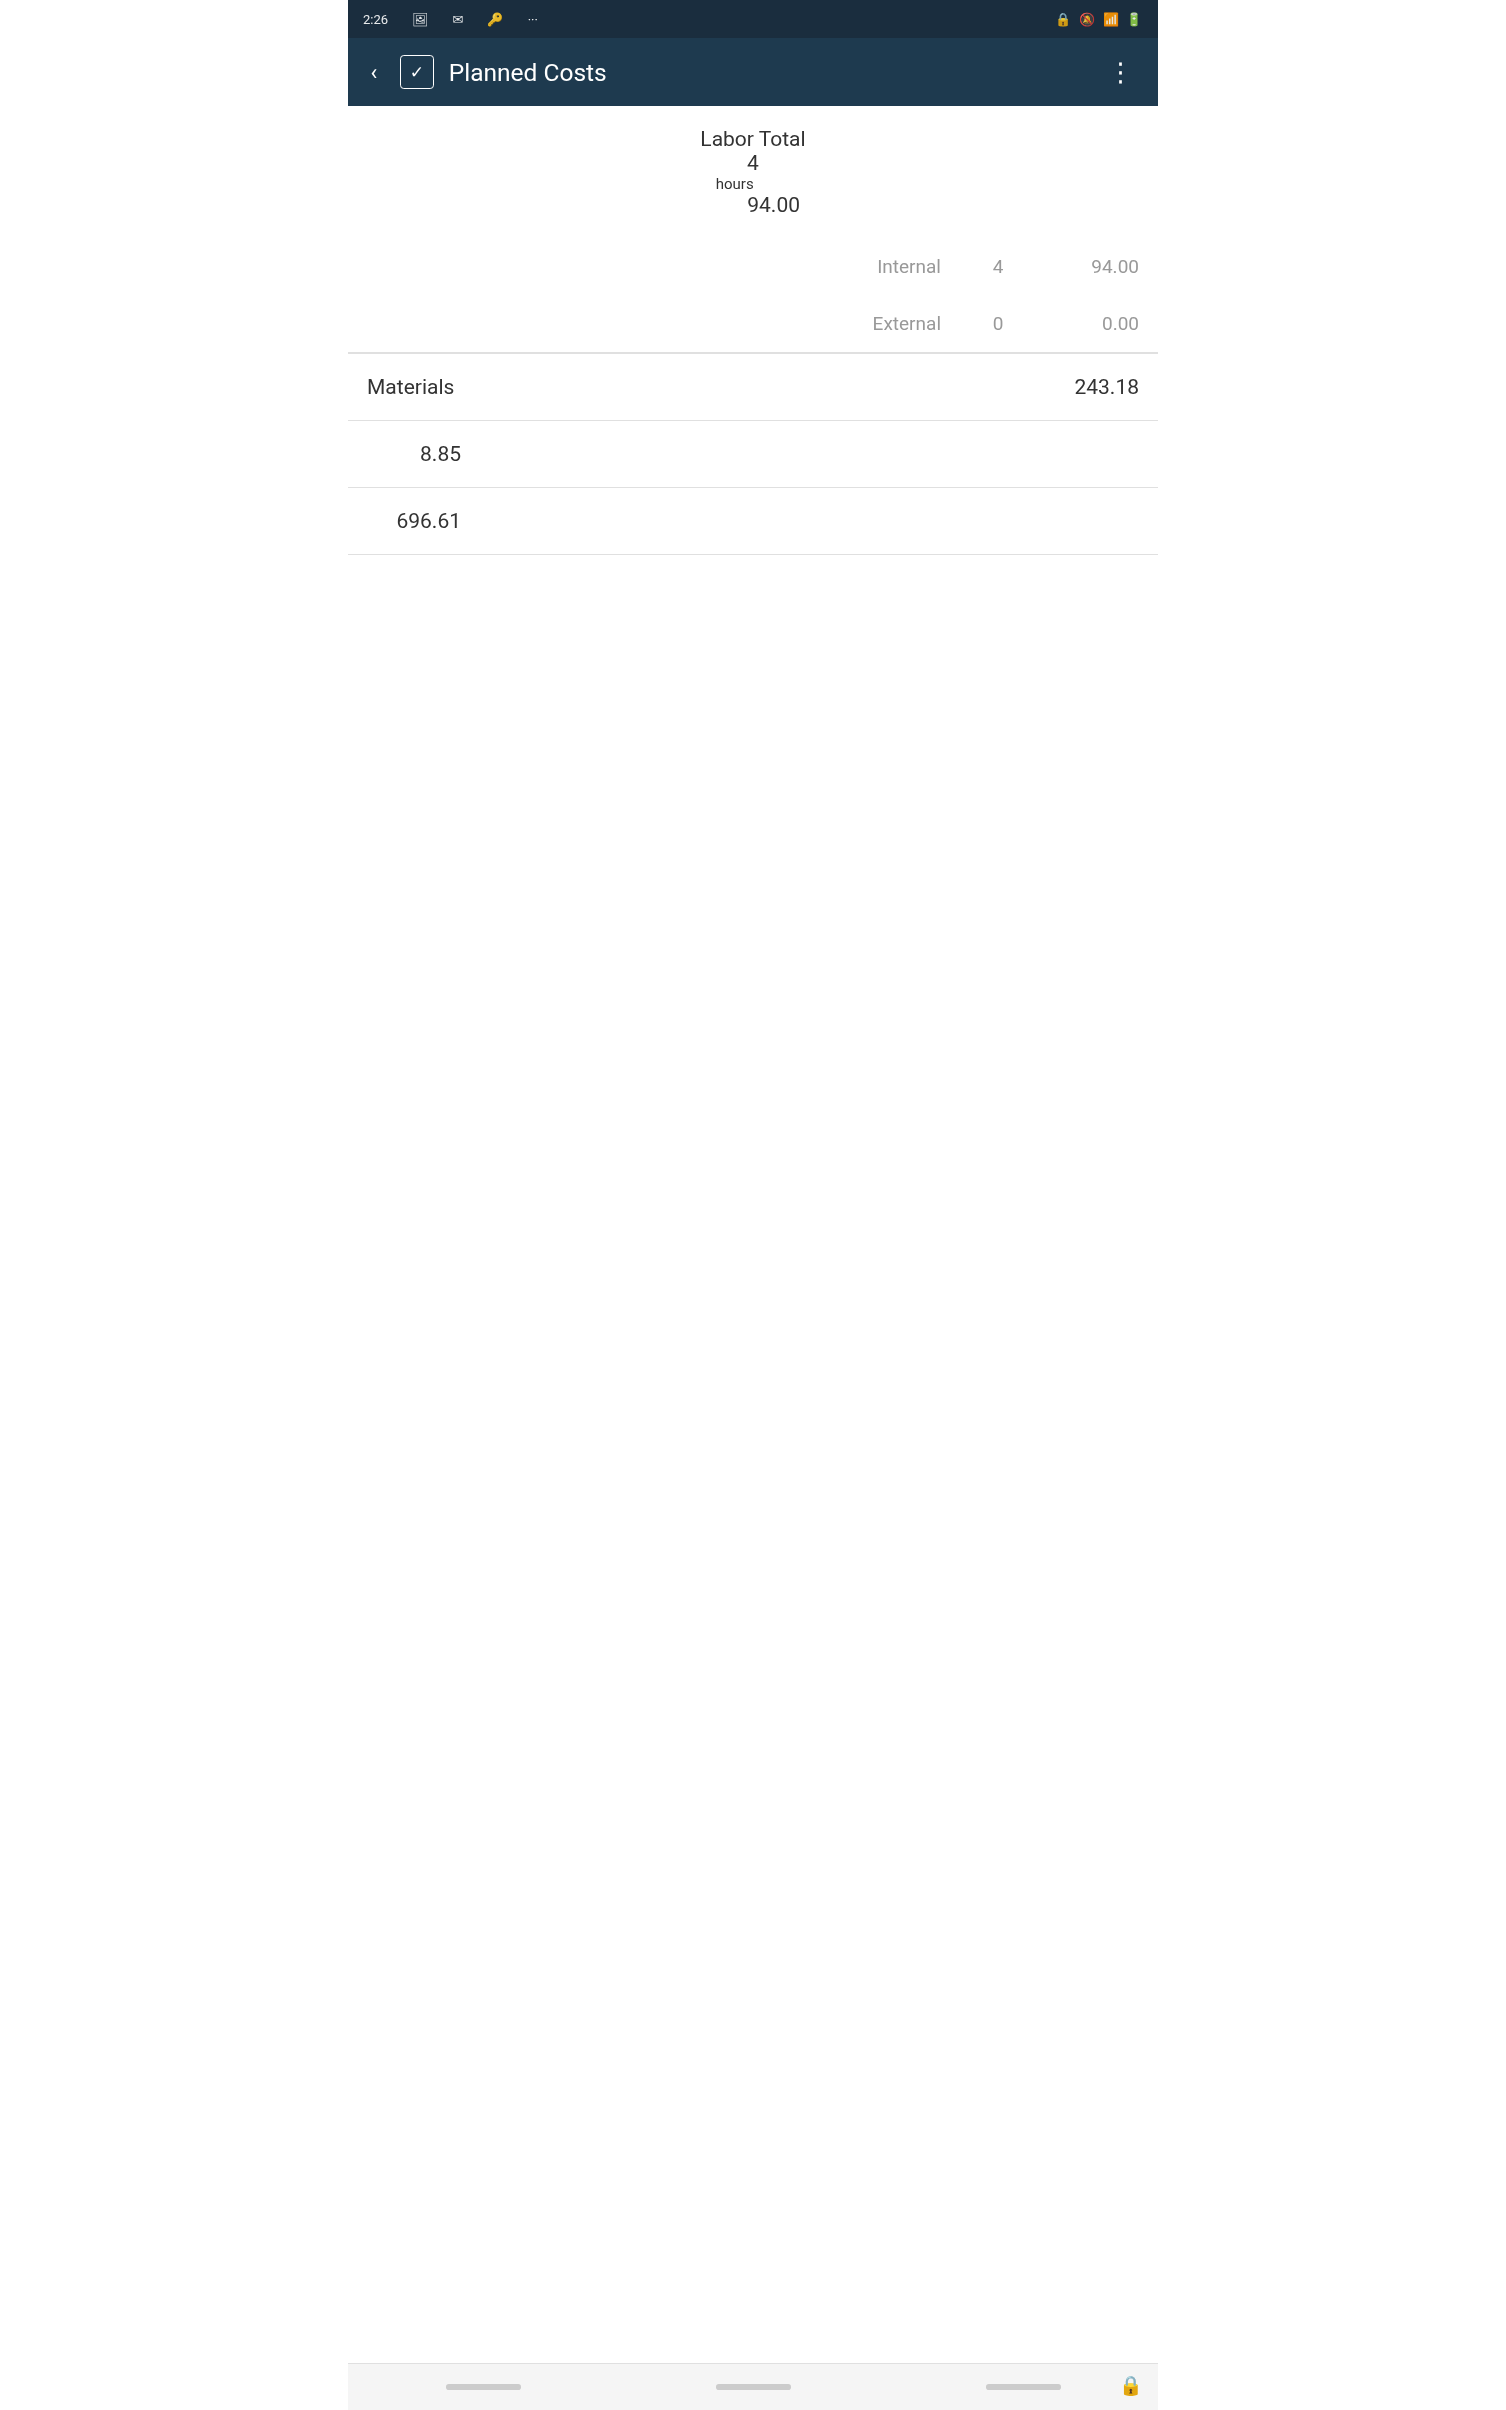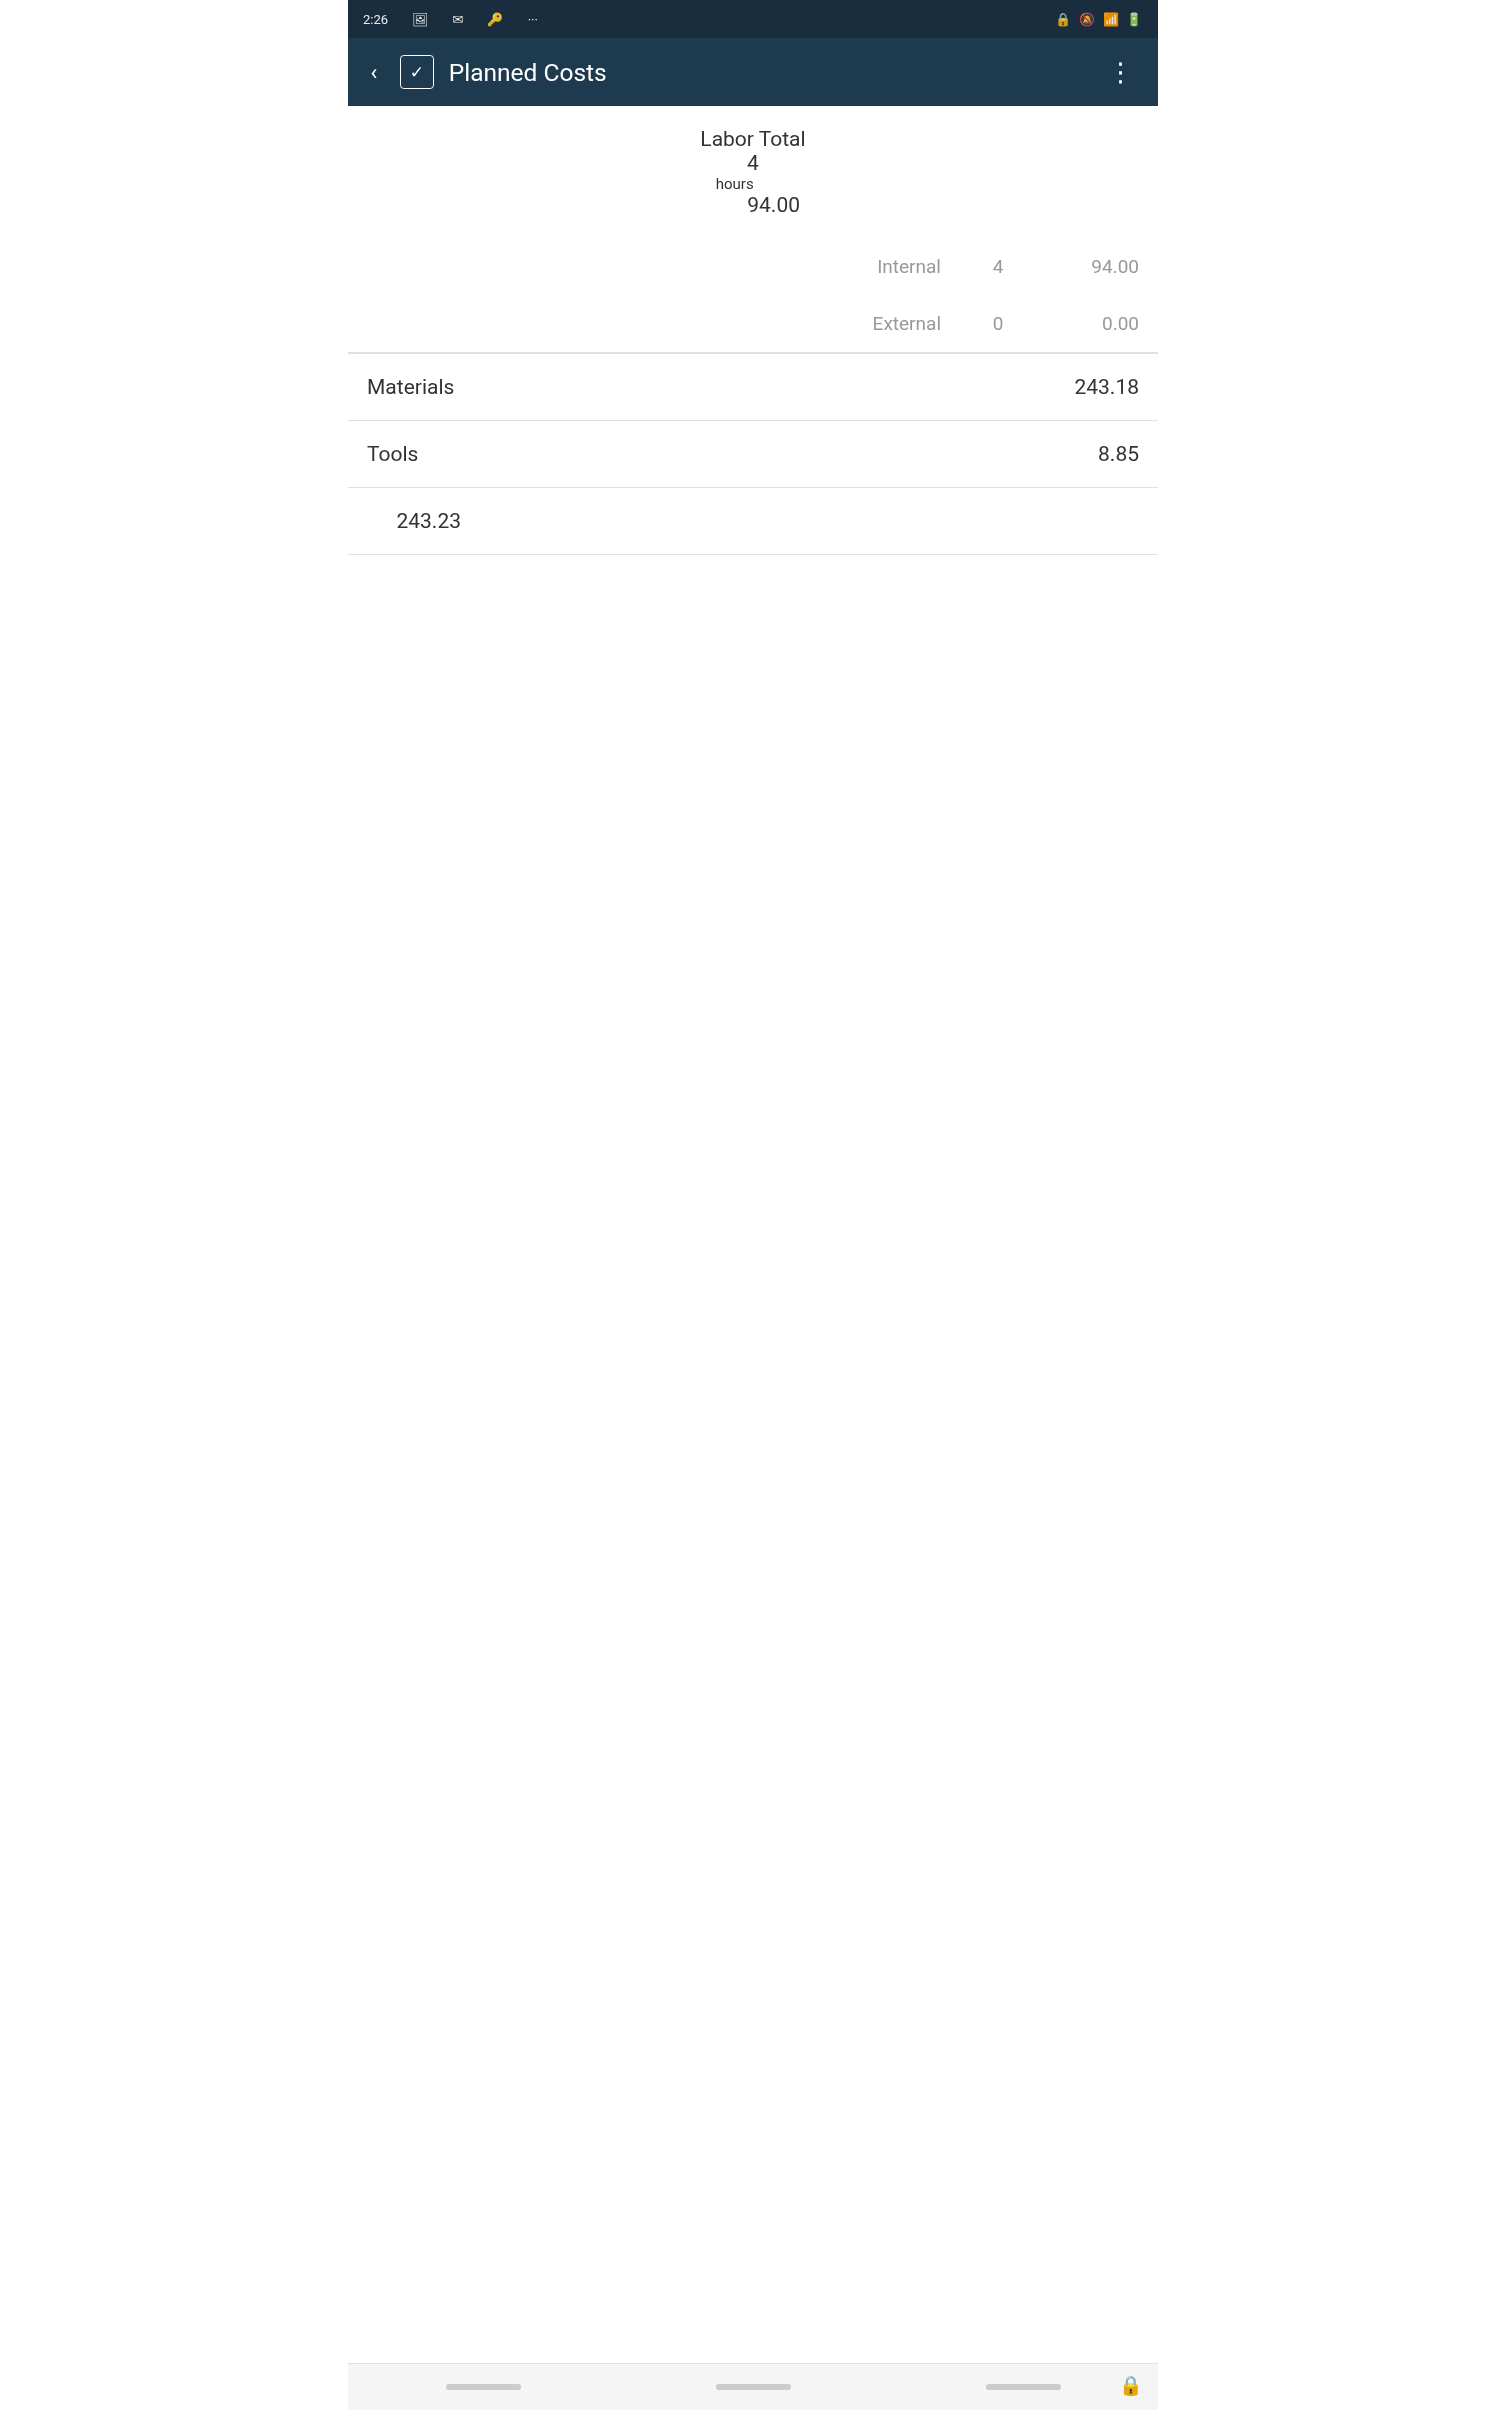--- a/index.html
+++ b/index.html
@@ -264,26 +264,25 @@
     </div>
   </div>
 
   <div class="cost-row">
     <span class="cost-row-label">Materials</span>
     <span class="cost-row-amount">243.18</span>
   </div>
 
 
   <div class="cost-row">
-    <span class="cost-row-label">Tools</span>
     <span class="cost-row-amount">8.85</span>
   </div>
 
   <div class="cost-row">
-    <span class="cost-row-amount">243.23</span>
+    <span class="cost-row-amount">696.61</span>
   </div>
 
 </div>
 
 <div class="bottom-nav" style="position: fixed; bottom: 0; left: 0; right: 0; background: #f5f5f5; height: 47px; display: flex; align-items: center; justify-content: space-around; border-top: 0.9px solid #e0e0e0;">
   <div class="bottom-nav-item"></div>
   <div class="bottom-nav-item"></div>
   <div class="bottom-nav-item"></div>
   <span style="position: absolute; right: 15px; bottom: 13px; color: #2563a8; font-size: 19px;">🔒</span>
 </div>

